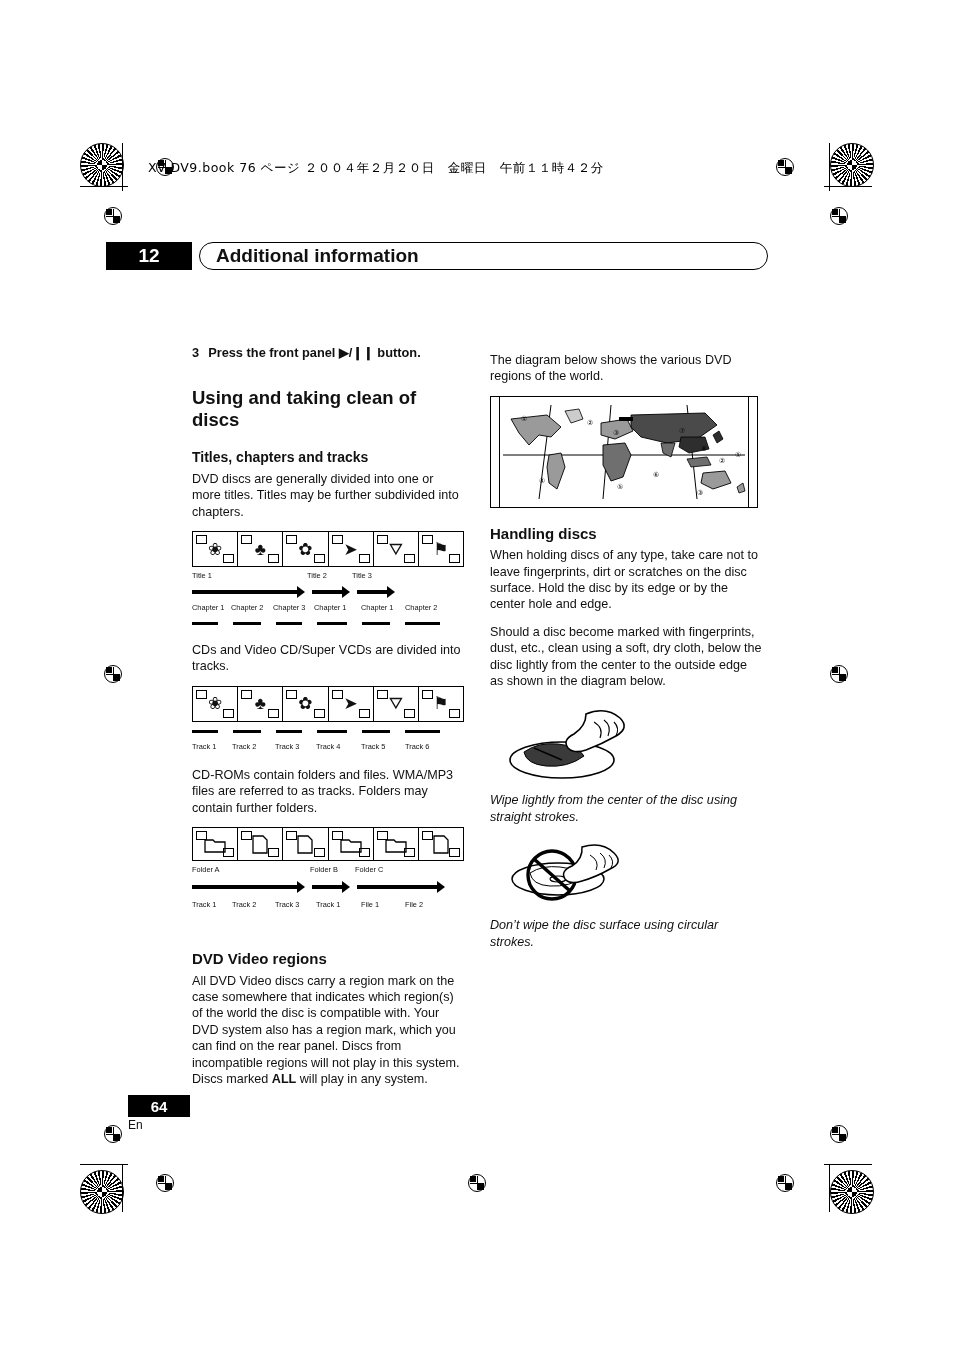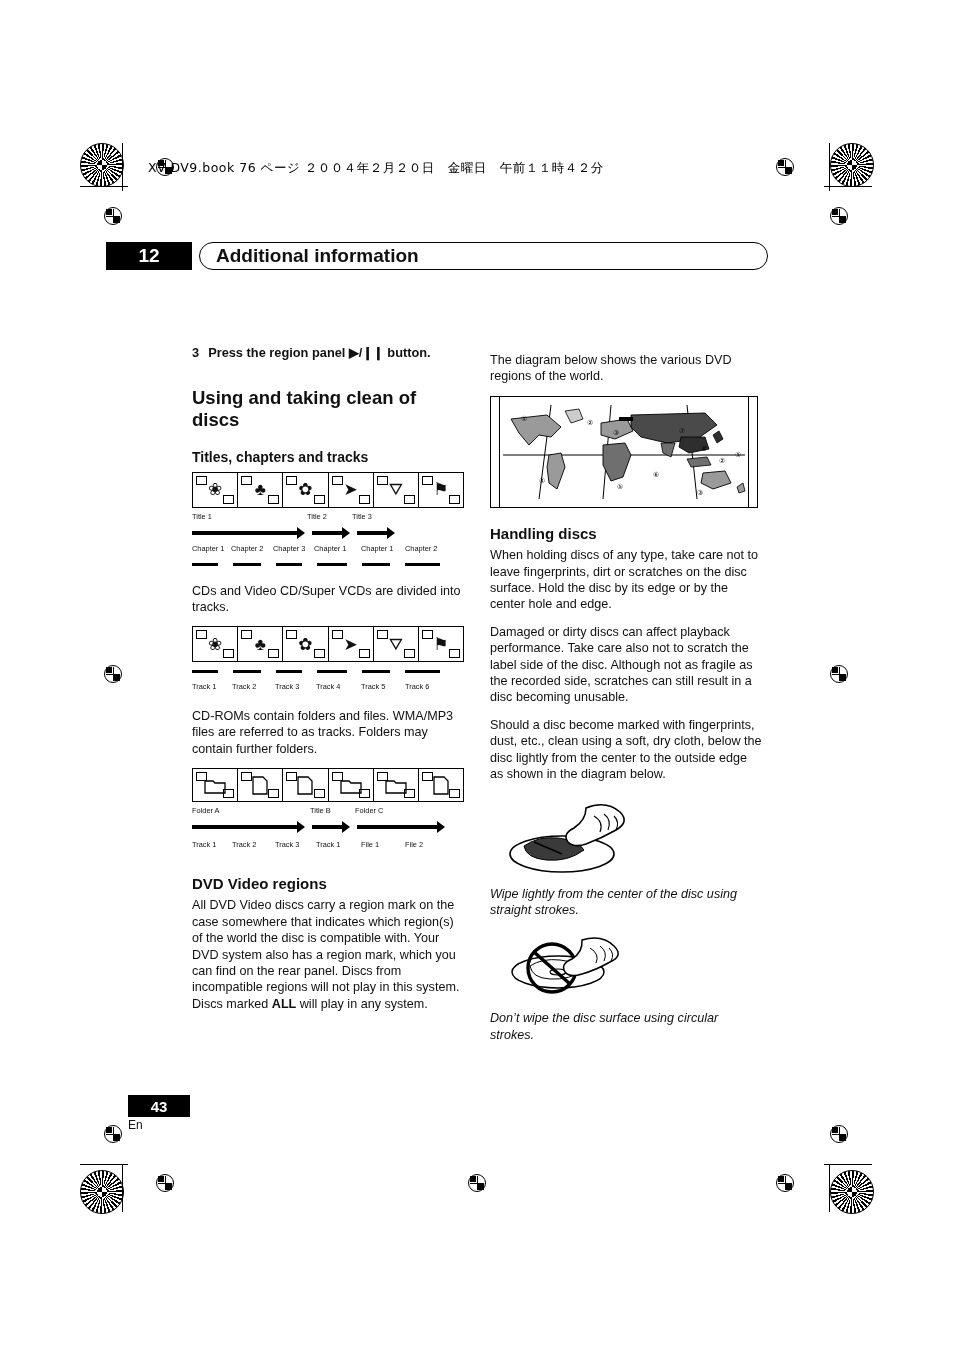--- a/index.html
+++ b/index.html
@@ -190,26 +190,27 @@
 <div class="jp-header">XV-DV9.book  76 ページ  ２００４年２月２０日　金曜日　午前１１時４２分</div>
 
 <div class="chapter-num">12</div>
 <div class="chapter-bar">
   <span class="txt">Additional information</span>
 </div>
 
 <div class="col col-left">
 
   <div class="step-head">
-    <span class="num">3</span><span>Press the region panel ▶/❙❙ button.</span>
+    <span class="num">3</span><span>Press the front panel ▶/❙❙ button.</span>
   </div>
 
   <h2 class="section">Using and taking clean of discs</h2>
 
   <h3 class="sub">Titles, chapters and tracks</h3>
+  <p>DVD discs are generally divided into one or more titles. Titles may be further subdivided into chapters.</p>
 
   <div class="filmwrap">
     <div class="film">
       <div class="cell">
           <span class="sprock"></span>
           <span class="sprock2"></span>
           <span class="glyph">❀</span>
         </div>
       <div class="cell">
           <span class="sprock"></span>
@@ -363,42 +364,42 @@
       <div class="cell">
           <span class="sprock"></span>
           <span class="sprock2"></span>
         <svg width="16" height="19" viewBox="0 0 16 19">
             <path d="M1 18 V1 H11 L15 5 V18 Z" fill="none" stroke="#000" stroke-width="1.3"></path>
           </svg>
       </div>
     </div>
     <div class="labelrow">
       <span style="width:118px">Folder A</span>
-      <span style="width:45px">Title B</span>
+      <span style="width:45px">Folder B</span>
       <span style="width:45px">Folder C</span>
     </div>
     <div class="arrowrow">
       <span class="seg" style="left:0px; width:105px"></span>
         <span class="tip" style="left:105px"></span>
       <span class="seg" style="left:120px; width:30px"></span>
         <span class="tip" style="left:150px"></span>
       <span class="seg" style="left:165px; width:80px"></span>
         <span class="tip" style="left:245px"></span>
     </div>
     <div class="labelrow" style="margin-top:3px;">
       <span style="width:40px">Track 1</span>
       <span style="width:43px">Track 2</span>
       <span style="width:41px">Track 3</span>
       <span style="width:45px">Track 1</span>
       <span style="width:44px">File 1</span>
       <span style="width:40px">File 2</span>
     </div>
   </div>
 
-  <h3 class="sub" style="margin-top:22px; font-size:15px;">DVD Video regions</h3>
+  <h3 class="sub" style="margin-top:38px; font-size:15px;">DVD Video regions</h3>
   <p>
     <span>All DVD Video discs carry a region mark on the case somewhere that indicates which region(s) of the world the disc is compatible with. Your DVD system also has a region mark, which you can find on the rear panel. Discs from incompatible regions will not play in this system. Discs marked </span><span class="bold">ALL</span><span> will play in any system.</span>
   </p>
 </div>
 
 <div class="col col-right">
 
   <p>The diagram below shows the various DVD regions of the world.</p>
 
   <div class="mapbox">
@@ -446,21 +447,20 @@
       <text x="188" y="36" font-family="DejaVu Sans" font-size="7" fill="#000">⑦</text>
       <text x="210" y="54" font-family="DejaVu Sans" font-size="7" fill="#000">⑧</text>
       <text x="244" y="60" font-family="DejaVu Sans" font-size="7" fill="#000">①</text>
       <text x="228" y="66" font-family="DejaVu Sans" font-size="7" fill="#000">②</text>
       <text x="206" y="98" font-family="DejaVu Sans" font-size="7" fill="#000">③</text>
     </svg>
   </div>
 
   <h3 class="sub" style="font-size:15px;">Handling discs</h3>
   <p>When holding discs of any type, take care not to leave fingerprints, dirt or scratches on the disc surface. Hold the disc by its edge or by the center hole and edge.</p>
-  <p>Damaged or dirty discs can affect playback performance. Take care also not to scratch the label side of the disc. Although not as fragile as the recorded side, scratches can still result in a disc becoming unusable.</p>
   <p>Should a disc become marked with fingerprints, dust, etc., clean using a soft, dry cloth, below the disc lightly from the center to the outside edge as shown in the diagram below.</p>
 
   <div class="illus">
     <svg width="250" height="86" viewBox="0 0 250 86">
       <ellipse cx="72" cy="60" rx="52" ry="18" fill="none" stroke="#000" stroke-width="1.6"></ellipse>
       <ellipse cx="72" cy="60" rx="9" ry="3.4" fill="#fff" stroke="#000" stroke-width="1.2"></ellipse>
       <path d="M34 52 q14 -10 34 -8 q20 2 26 12 q-16 12 -38 10 q-20 -2 -22 -14 Z" fill="#3a3a3a" stroke="#000" stroke-width="1"></path>
       <path d="M96 14 q20 -8 34 4 q10 10 -4 18 q-14 8 -30 14 q-12 4 -18 -2 q-6 -8 6 -14 q12 -8 12 -20 Z" fill="#fff" stroke="#000" stroke-width="1.6"></path>
       <path d="M104 22 q10 6 6 16" fill="none" stroke="#000" stroke-width="1.1"></path>
       <path d="M114 20 q8 6 4 16" fill="none" stroke="#000" stroke-width="1.1"></path>
@@ -479,14 +479,14 @@
       <path d="M44 20 L80 52" stroke="#000" stroke-width="3.4" fill="none"></path>
       <path d="M92 8 q20 -6 32 6 q10 10 -4 16 q-14 8 -28 12 q-12 4 -17 -2 q-5 -8 7 -13 q11 -7 10 -19 Z" fill="#fff" stroke="#000" stroke-width="1.5"></path>
       <path d="M100 16 q10 6 6 15" fill="none" stroke="#000" stroke-width="1"></path>
       <path d="M110 14 q8 6 4 15" fill="none" stroke="#000" stroke-width="1"></path>
       <path d="M119 16 q6 6 2 13" fill="none" stroke="#000" stroke-width="1"></path>
     </svg>
   </div>
   <p class="italic" style="margin-top:4px;">Don’t wipe the disc surface using circular strokes.</p>
 </div>
 
-<div class="pagenum">43</div>
+<div class="pagenum">64</div>
 <div class="pagelang">En</div>
 
 </body></html>

